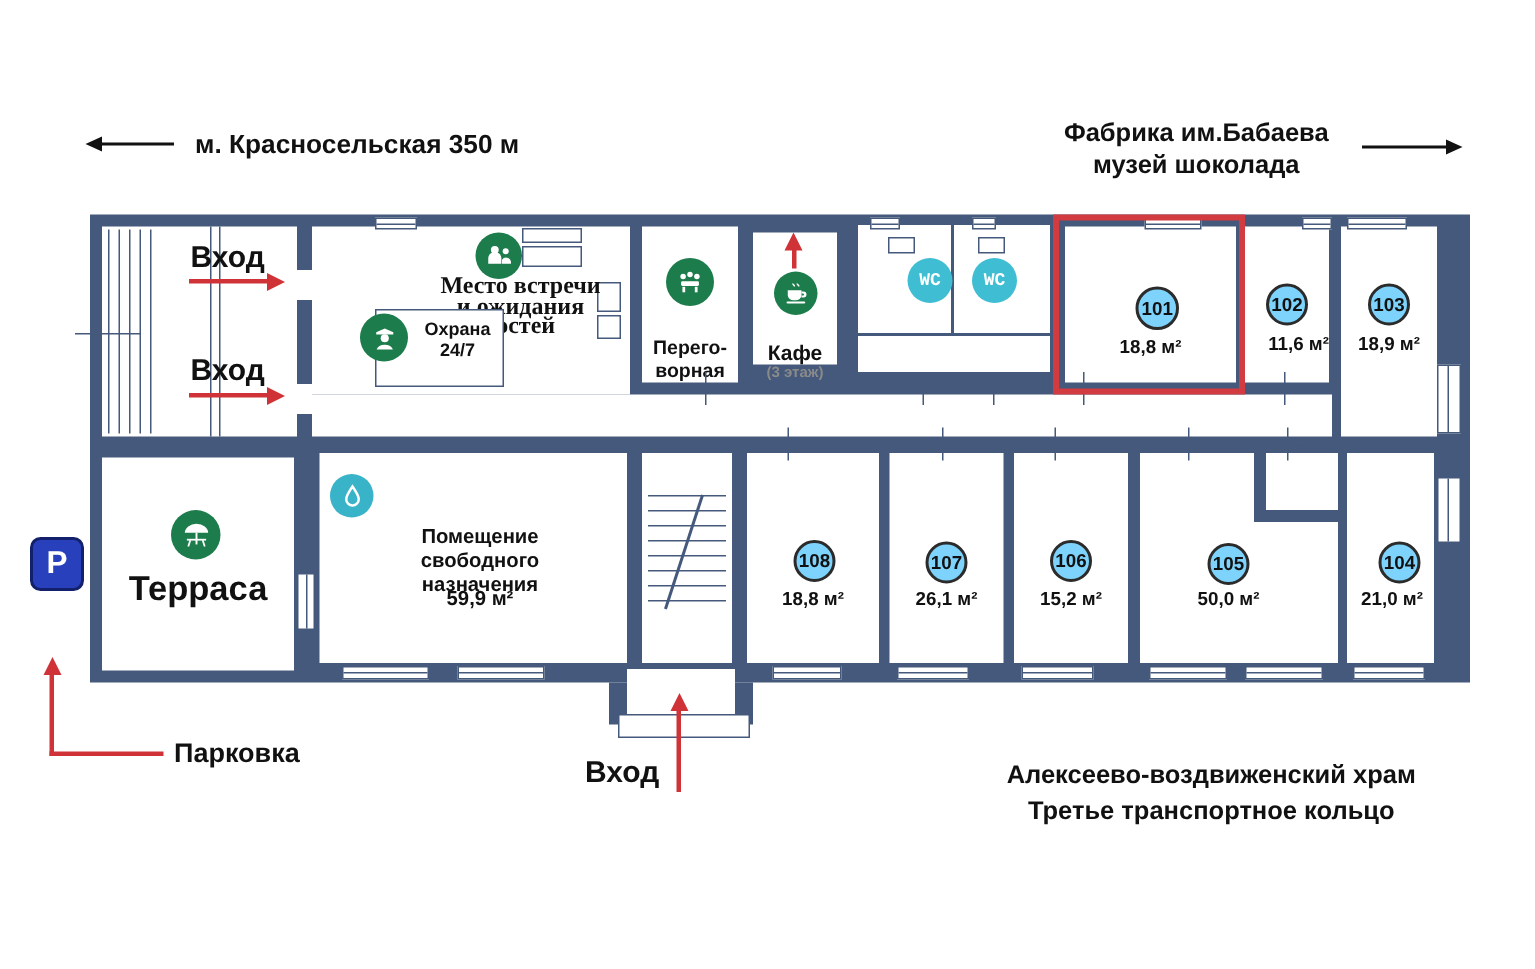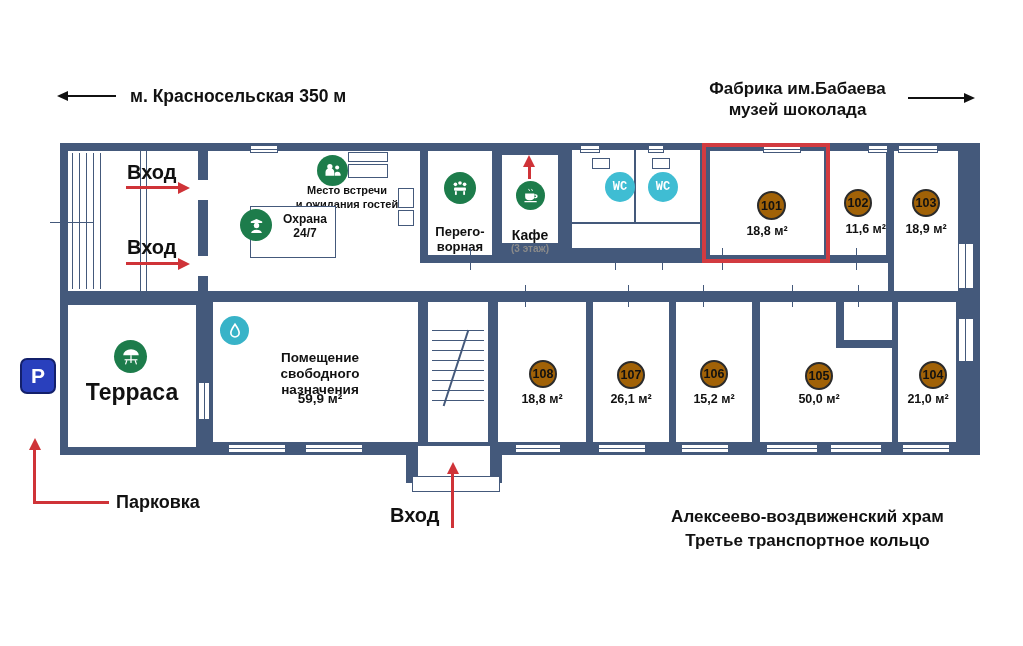--- a/index.html
+++ b/index.html
@@ -24,21 +24,21 @@
   .cross::after { content:""; position:absolute; top:50%; left:0; right:0; border-top:1px solid #44597b; }
   .arr-shaft { position:absolute; background:#cf3338; }
   .head-right { position:absolute; width:0; height:0; border-top:6px solid transparent; border-bottom:6px solid transparent; border-left:12px solid #cf3338; }
   .head-up { position:absolute; width:0; height:0; border-left:6px solid transparent; border-right:6px solid transparent; border-bottom:12px solid #cf3338; }
   .blk-shaft { position:absolute; background:#111; }
   .head-left-blk { position:absolute; width:0; height:0; border-top:5px solid transparent; border-bottom:5px solid transparent; border-right:11px solid #111; }
   .head-right-blk { position:absolute; width:0; height:0; border-top:5px solid transparent; border-bottom:5px solid transparent; border-left:11px solid #111; }
   .gicon { position:absolute; border-radius:50%; background:#1d7c4b; display:flex; align-items:center; justify-content:center; }
   .ticon { position:absolute; border-radius:50%; background:#38b3c8; display:flex; align-items:center; justify-content:center; }
   .wc { position:absolute; border-radius:50%; background:#3fbdd3; color:#fff; font-weight:bold; font-size:12px; display:flex; align-items:center; justify-content:center; font-family:Liberation Mono, monospace; }
-  .numc { position:absolute; background:#a16207; border:2px solid #2b2b2b; border-radius:50%; font-weight:bold; font-size:12.5px; display:flex; align-items:center; justify-content:center; }
+  .numc { position:absolute; background:#7dd3fc; border:2px solid #2b2b2b; border-radius:50%; font-weight:bold; font-size:12.5px; display:flex; align-items:center; justify-content:center; }
   .areatxt { position:absolute; font-weight:bold; font-size:12.5px; text-align:center; }
   .ctr { text-align:center; }
   .highlight { position:absolute; border:4px solid #d23b40; background:transparent; z-index:6; }
   .psign { position:absolute; left:20px; top:358px; width:36px; height:36px; background:#2940bd; border:2px solid #13206b; border-radius:7px; color:#fff; font-weight:bold; font-size:21px; display:flex; align-items:center; justify-content:center; }
   .furn { position:absolute; background:#fff; border:1px solid #44597b; }
 </style>
 </head>
 <body>
 
 <div id="canvas">
@@ -84,21 +84,21 @@
   <div class="furn" style="left:398px;top:210px;width:16px;height:16px;"></div>
 
   <div class="gicon" style="left:317px;top:155px;width:31px;height:31px;z-index:4;">
     <svg viewBox="0 0 24 24" width="21" height="21">
         <circle cx="9" cy="7.5" r="3" fill="#fff"></circle>
         <path d="M4 18v-4.2a5 4.6 0 0 1 10 0V18z" fill="#fff"></path>
         <circle cx="17.3" cy="8.5" r="2.3" fill="#fff"></circle>
         <path d="M14.5 18v-3a3.8 3.8 0 0 1 6.8 1.4V18z" fill="#fff"></path>
       </svg>
   </div>
-  <div class="abs b ctr" style="left:283px;top:184px;width:128px;font-size:11px;line-height:13.5px;">
+  <div class="abs b ctr" style="left:283px;top:184px;width:128px;font-size:16px;line-height:13.5px;font-family:Liberation Serif, serif;">
     <span>Место встречи</span><br>
     <span>и ожидания гостей</span>
   </div>
 
   <div class="thinbox" style="left:250px;top:206px;width:86px;height:52px;"></div>
   <div class="gicon" style="left:240px;top:209px;width:32px;height:32px;z-index:4;">
     <svg viewBox="0 0 24 24" width="21" height="21">
         <path d="M5.5 7.5 L12 4.5 L18.5 7.5 v1.6 H5.5z" fill="#fff"></path>
         <circle cx="12" cy="12" r="3.1" fill="#fff"></circle>
         <path d="M5.8 20.5 a6.4 4.8 0 0 1 12.4 0z" fill="#fff"></path>

